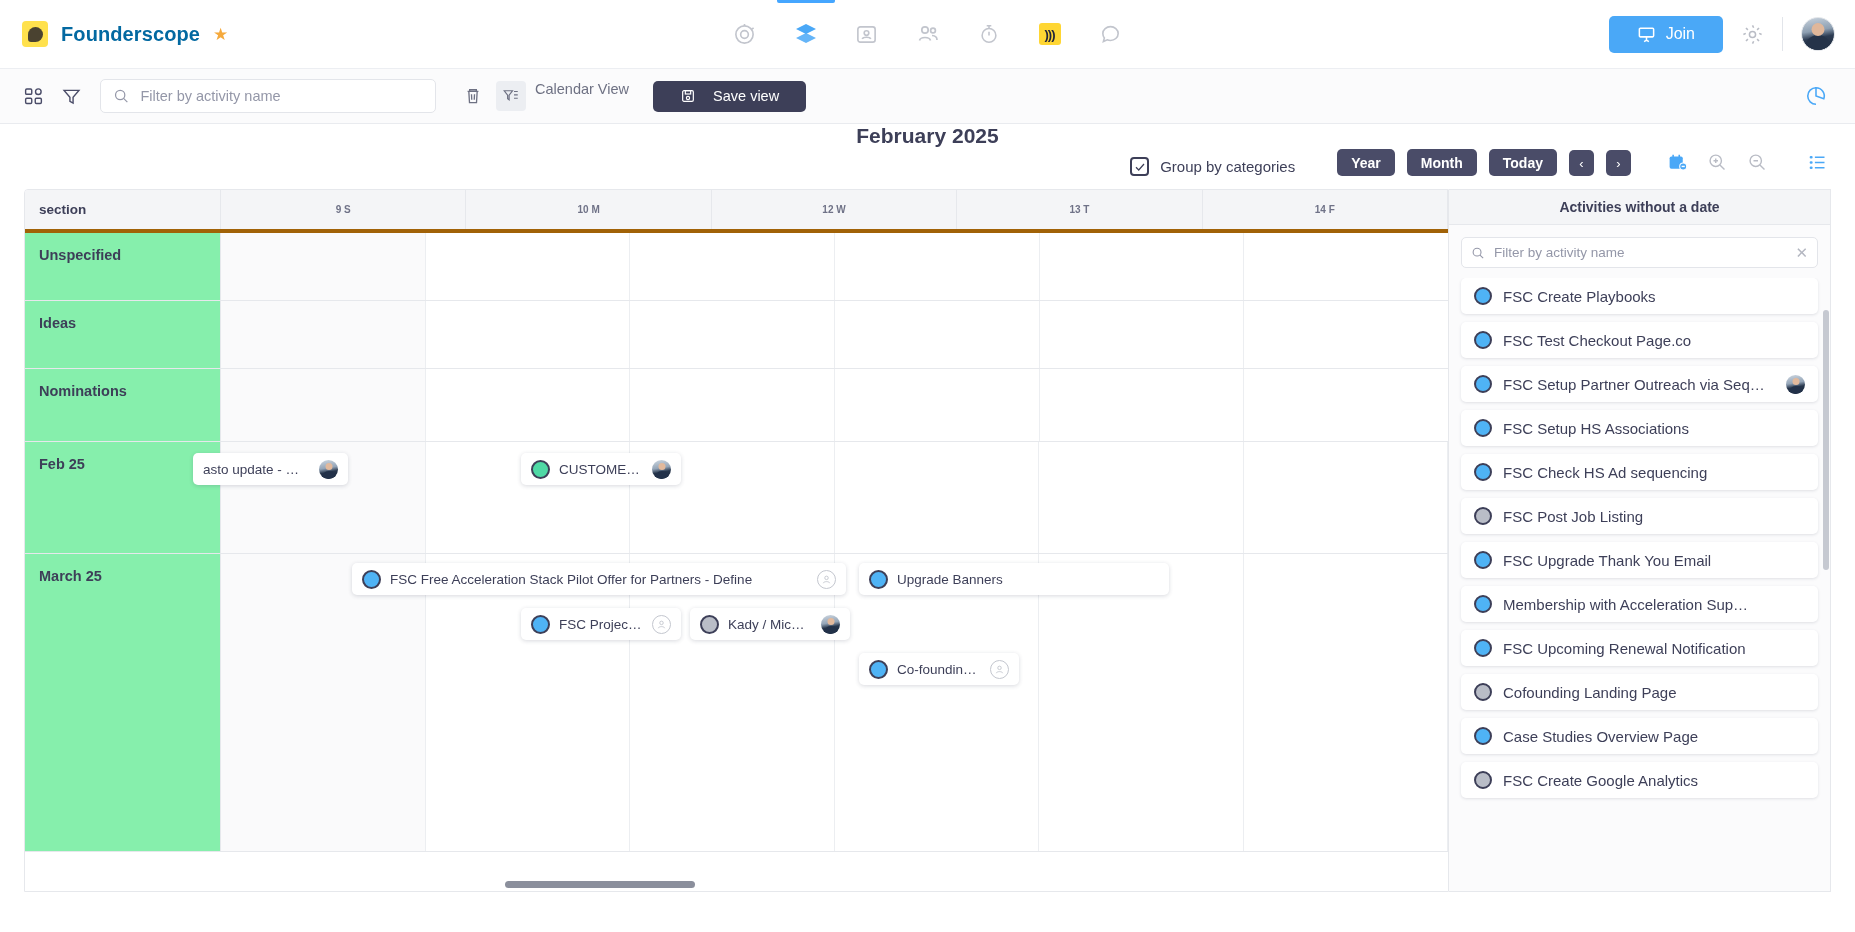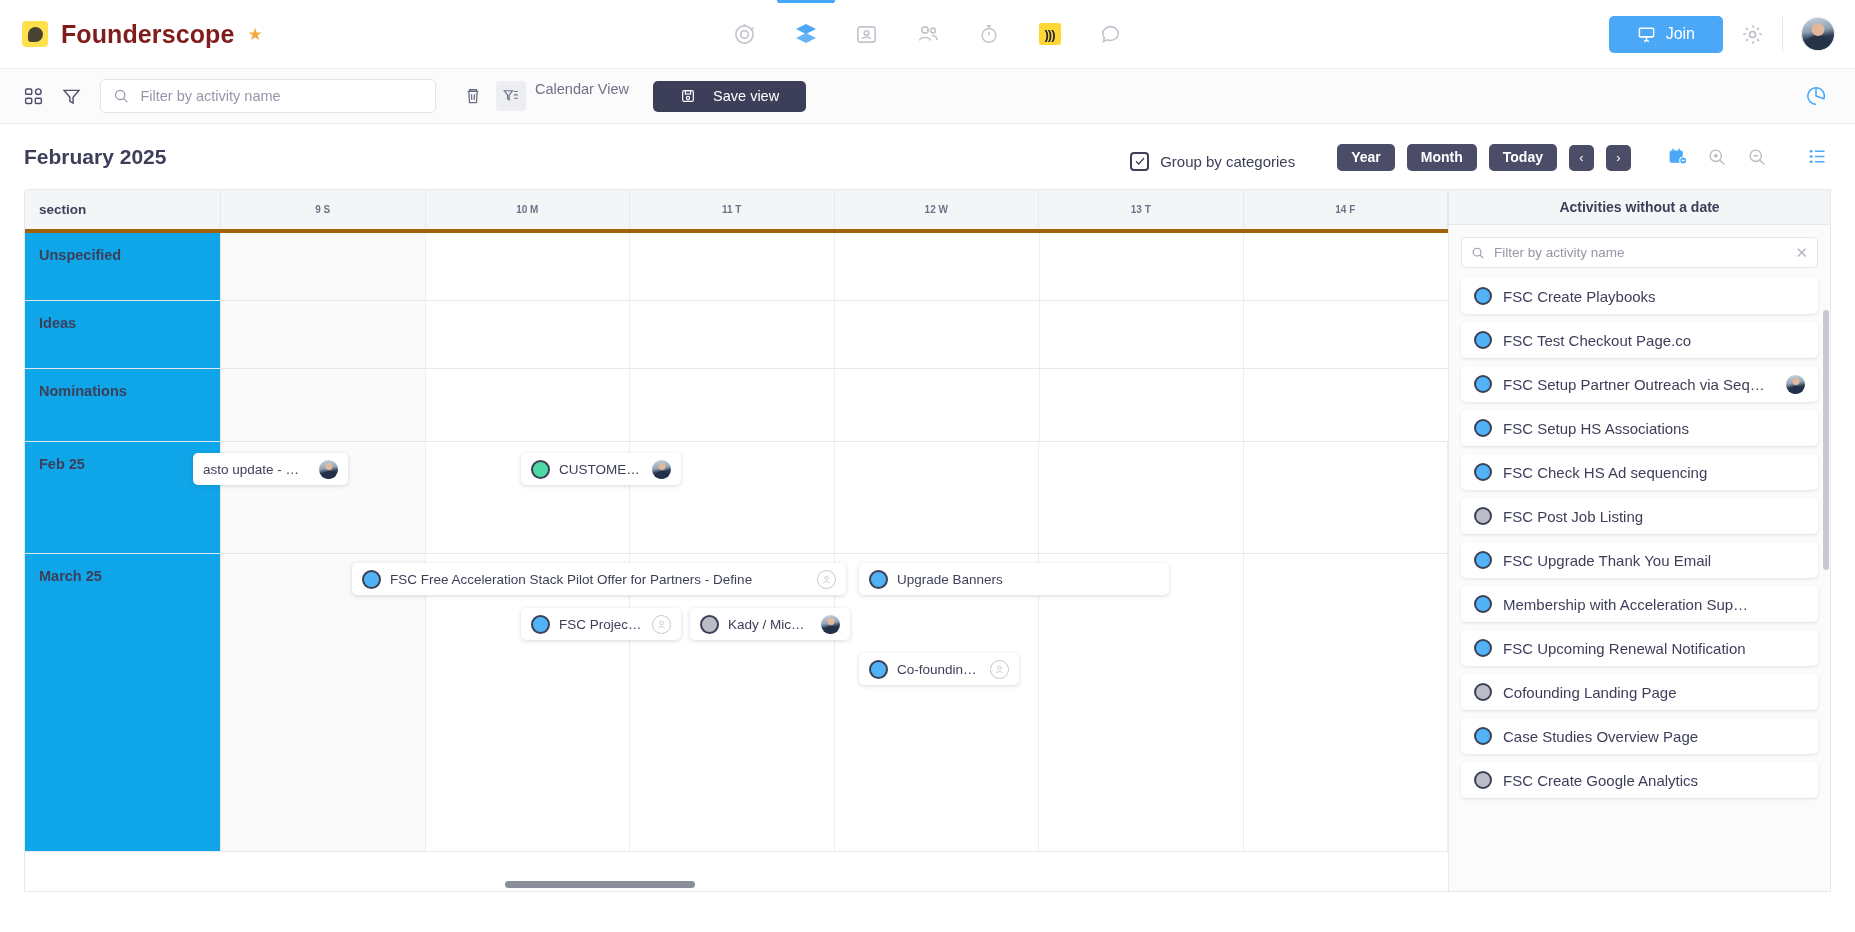--- a/index.html
+++ b/index.html
@@ -27,21 +27,21 @@
     border-radius: 4px;
     display: flex; align-items: center; justify-content: center;
     position: relative;
   }
   .brand-logo::after {
     content: "";
     width: 15px; height: 15px;
     background: #4a4230;
     border-radius: 50% 50% 50% 20%;
   }
-  .brand-name { font-size: 25px; font-weight: 600; color: #7f1d1d; letter-spacing: .1px; }
+  .brand-name { font-size: 20px; font-weight: 600; color: #0369a1; letter-spacing: .1px; }
   .star-icon { color: #f5a93c; font-size: 17px; line-height: 1; cursor: pointer; }
 
   .nav-icons {
     position: absolute; left: 50%; transform: translateX(-50%);
     display: flex; align-items: center; gap: 33px; height: 100%;
   }
   .nav-ico {
     width: 28px; height: 28px; display: flex; align-items: center; justify-content: center;
     cursor: pointer; position: relative;
   }
@@ -116,20 +116,21 @@
     background: #3d3f58; color: #fff; border: none; height: 31px;
     padding: 0 27px; border-radius: 5px; font-size: 14.5px; font-family: inherit;
     display: flex; align-items: center; gap: 17px; cursor: pointer;
   }
   .tb-far-right { margin-left: auto; display: flex; align-items: center; padding-right: 6px; }
 
   
   .cal-head {
     height: 65px; display: flex; align-items: center; padding: 0 24px;
     background: #fff;
+    flex-direction: column;
   }
   .cal-title { font-size: 21px; font-weight: 700; color: #3d3f58; }
   .cal-controls { margin-left: auto; display: flex; align-items: flex-end; gap: 12px; }
   .groupby {
     display: flex; align-items: center; gap: 11px; cursor: pointer; margin-right: 30px;
   }
   .chk {
     width: 19px; height: 19px; border: 2px solid #3d3f58; border-radius: 4px;
     display: flex; align-items: center; justify-content: center;
   }
@@ -163,21 +164,21 @@
   .hc.section-col {
     width: 196px; flex: none; justify-content: flex-start; padding-left: 14px;
     color: #3d3f58; font-size: 13.5px;
   }
   .hc.day { flex: 1; }
   .grid-rows { position: relative; }
   .grow { display: flex; border-bottom: 1px solid #e6e8ec; position: relative; }
   .gsec {
     width: 196px; flex: none; border-right: 1px solid #e6e8ec;
     padding: 14px 0 0 14px; font-size: 14.5px; font-weight: 700; color: #3d3f58;
-    background: #0ea5e9;
+    background: #86efac;
   }
   .gcells { flex: 1; display: flex; position: relative; }
   .gc { flex: 1; border-right: 1px solid #eceef1; }
   .gc.weekend { background: #fafafb; }
   .gc:last-child { border-right: none; }
 
   
   .ev-layer { position: absolute; inset: 0; pointer-events: none; }
   .ev {
     position: absolute; height: 32px; background: #fff;
@@ -434,21 +435,20 @@
 
 <div class="cal-body">
 
   <div class="grid-area">
     <div class="grid-scroll">
 
       <div class="grid-head-row">
         <div class="hc section-col">section</div>
         <div class="hc day">9 S</div>
         <div class="hc day">10 M</div>
-        <div class="hc day">11 T</div>
         <div class="hc day">12 W</div>
         <div class="hc day">13 T</div>
         <div class="hc day">14 F</div>
       </div>
 
       <div class="grid-rows">
 
         <div class="grow" style="height:68px">
           <div class="gsec">Unspecified</div>
           <div class="gcells">

